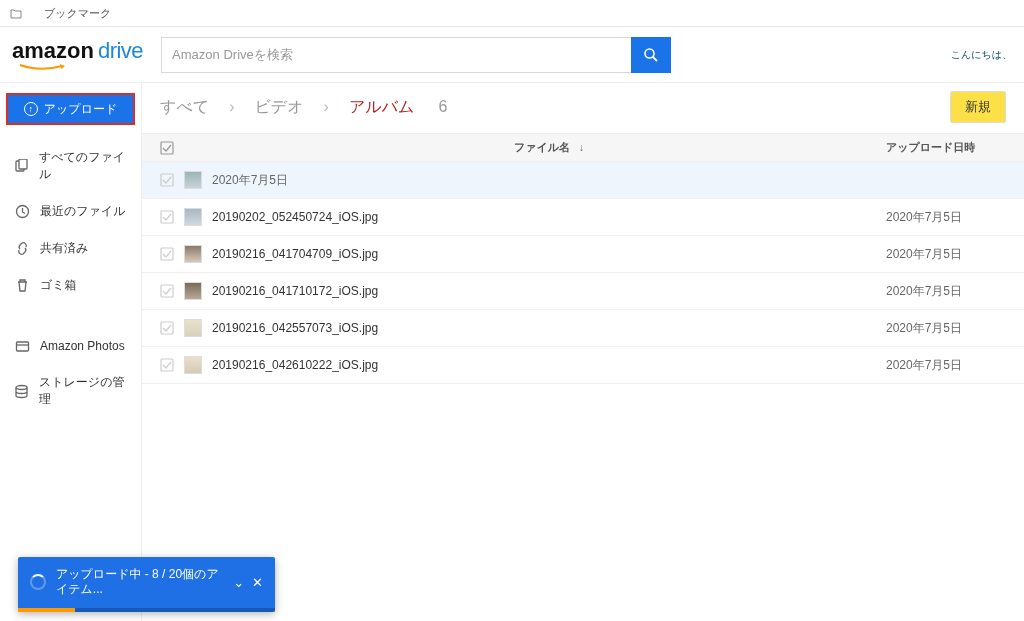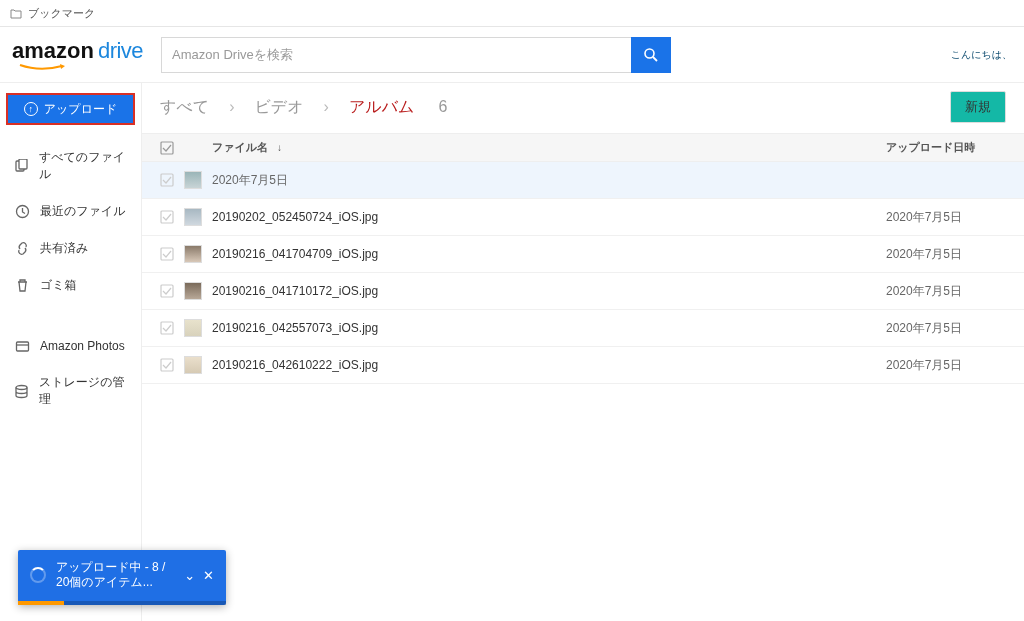--- a/index.html
+++ b/index.html
@@ -1,18 +1,18 @@
 <!DOCTYPE html>
 <html><head>
   <meta charset="utf-8">
   <style>
     * { margin: 0; padding: 0; box-sizing: border-box; font-family: -apple-system, "Helvetica Neue", Arial, sans-serif; }
     body { background: #fff; width: 1024px; height: 621px; overflow: hidden; position: relative; }
     
-    .bookmark-bar { height: 24px; border-bottom: 1px solid #e6e6e6; display: flex; align-items: center; padding: 13px 10px; font-size: 11px; color: #555; }
+    .bookmark-bar { height: 24px; border-bottom: 1px solid #e6e6e6; display: flex; align-items: center; padding: 13px 10px; font-size: 11px; color: #555; gap: 16px; }
     .bookmark-bar .folder-icon { margin-right: 6px; display: inline-flex; }
     
     .topbar { height: 56px; display: flex; align-items: center; padding: 0 12px; border-bottom: 1px solid #eee; }
     
     .logo { font-size: 22px; font-weight: 400; margin-right: 18px; display: flex; align-items: baseline; }
     .logo .amazon { color: #111; font-weight: 700; font-family: Arial, sans-serif; }
     .logo .drive { color: #1c87dd; margin-left: 4px; font-weight: 400; letter-spacing: -0.5px;}
     .logo .swoosh { height: 8px; }
     
     .search-wrap { flex: 0 0 510px; display: flex; height: 36px; }
@@ -33,44 +33,44 @@
     .nav-item { display: flex; align-items: center; gap: 10px; padding: 10px 14px; font-size: 12px; color: #333; cursor: pointer; }
     .nav-item .icon { width: 16px; height: 16px; display: inline-flex; align-items: center; justify-content: center; color: #555; }
     .nav-section { margin-top: 14px; padding-top: 10px; }
     
     .main { flex: 1; display: flex; flex-direction: column; }
     .crumb-row { display: flex; align-items: center; padding: 8px 18px 10px 18px; font-size: 16px; color: #999; gap: 14px; }
     .crumb-link { color: #999; cursor: pointer; }
     .crumb-sep { margin: 0 6px; color: #bbb; }
     .crumb-current { color: #b91c1c; }
     .crumb-count { color: #999; margin-left: 10px; }
-    .new-btn { margin-left: auto; border: 1px solid #ddd; background: #14b8a6; padding: 6px 14px; font-size: 13px; color: #333; cursor: pointer; border-radius: 2px;}
+    .new-btn { margin-left: auto; border: 1px solid #ddd; background: #fde047; padding: 6px 14px; font-size: 13px; color: #333; cursor: pointer; border-radius: 2px;}
     
     .file-header { display: flex; align-items: center; padding: 6px 18px; background: #f6f6f6; border-top: 1px solid #eee; border-bottom: 1px solid #eee; font-size: 11px; color: #555; font-weight: 600; }
     .col-check { width: 24px; }
     .col-thumb { width: 28px; }
-    .col-name { flex: 1; display: flex; align-items: center; gap: 9px; }
+    .col-name { flex: 1; display: flex; align-items: center; gap: 9px; justify-content: center; }
     .col-date { width: 120px; }
     .sort-arrow { font-size: 10px; }
     
     .file-row { display: flex; align-items: center; padding: 9px 18px; border-bottom: 1px solid #f0f0f0; font-size: 12px; }
     .file-row.highlighted { background: #eef5fd; }
     .file-row.highlighted .file-name { color: #1a73e8; }
     .file-check { width: 24px; color: #bbb; display: flex; }
     .file-thumb { width: 18px; height: 18px; margin-right: 10px; background: linear-gradient(#aab, #ccd); border: 1px solid #ddd; }
     .thumb-1 { background: linear-gradient(#9ab5b8, #c8d4d6); }
     .thumb-2 { background: linear-gradient(#a8b8c2, #d0d8df); }
     .thumb-3 { background: linear-gradient(#8a7a6a, #d8c8b8); }
     .thumb-4 { background: linear-gradient(#7a6a5a, #b8a898); }
     .thumb-5 { background: linear-gradient(#e8e2cc, #d8d2bc); }
     .thumb-6 { background: linear-gradient(#eadfcc, #d6cab4); }
     .file-name { flex: 1; color: #333; }
     .file-date { width: 120px; color: #666; font-size: 12px; }
     
-    .upload-toast { position: absolute; left: 18px; bottom: 16px; width: 208px; background: #1f6fe5; color: #fff; border-radius: 2px; box-shadow: 0 2px 8px rgba(0,0,0,0.3); }
+    .upload-toast { position: absolute; left: 18px; bottom: 9px; width: 257px; background: #1f6fe5; color: #fff; border-radius: 2px; box-shadow: 0 2px 8px rgba(0,0,0,0.3); }
     .toast-body { display: flex; align-items: center; padding: 10px 12px; font-size: 12px; gap: 10px; }
     .spinner { width: 16px; height: 16px; border: 2px solid rgba(255,255,255,0.3); border-top-color: #fff; border-radius: 50%; animation: spin 1s linear infinite; flex-shrink: 0;}
     @keyframes spin { to { transform: rotate(360deg); } }
     .toast-text { flex: 1; line-height: 1.3; }
     .toast-actions { display: flex; gap: 8px; }
     .toast-actions span { cursor: pointer; font-size: 13px; }
     .toast-progress { height: 4px; background: rgba(0,0,0,0.2); }
     .toast-progress-fill { height: 100%; width: 22%; background: #ff9900; }
     
     svg { display: block; }

